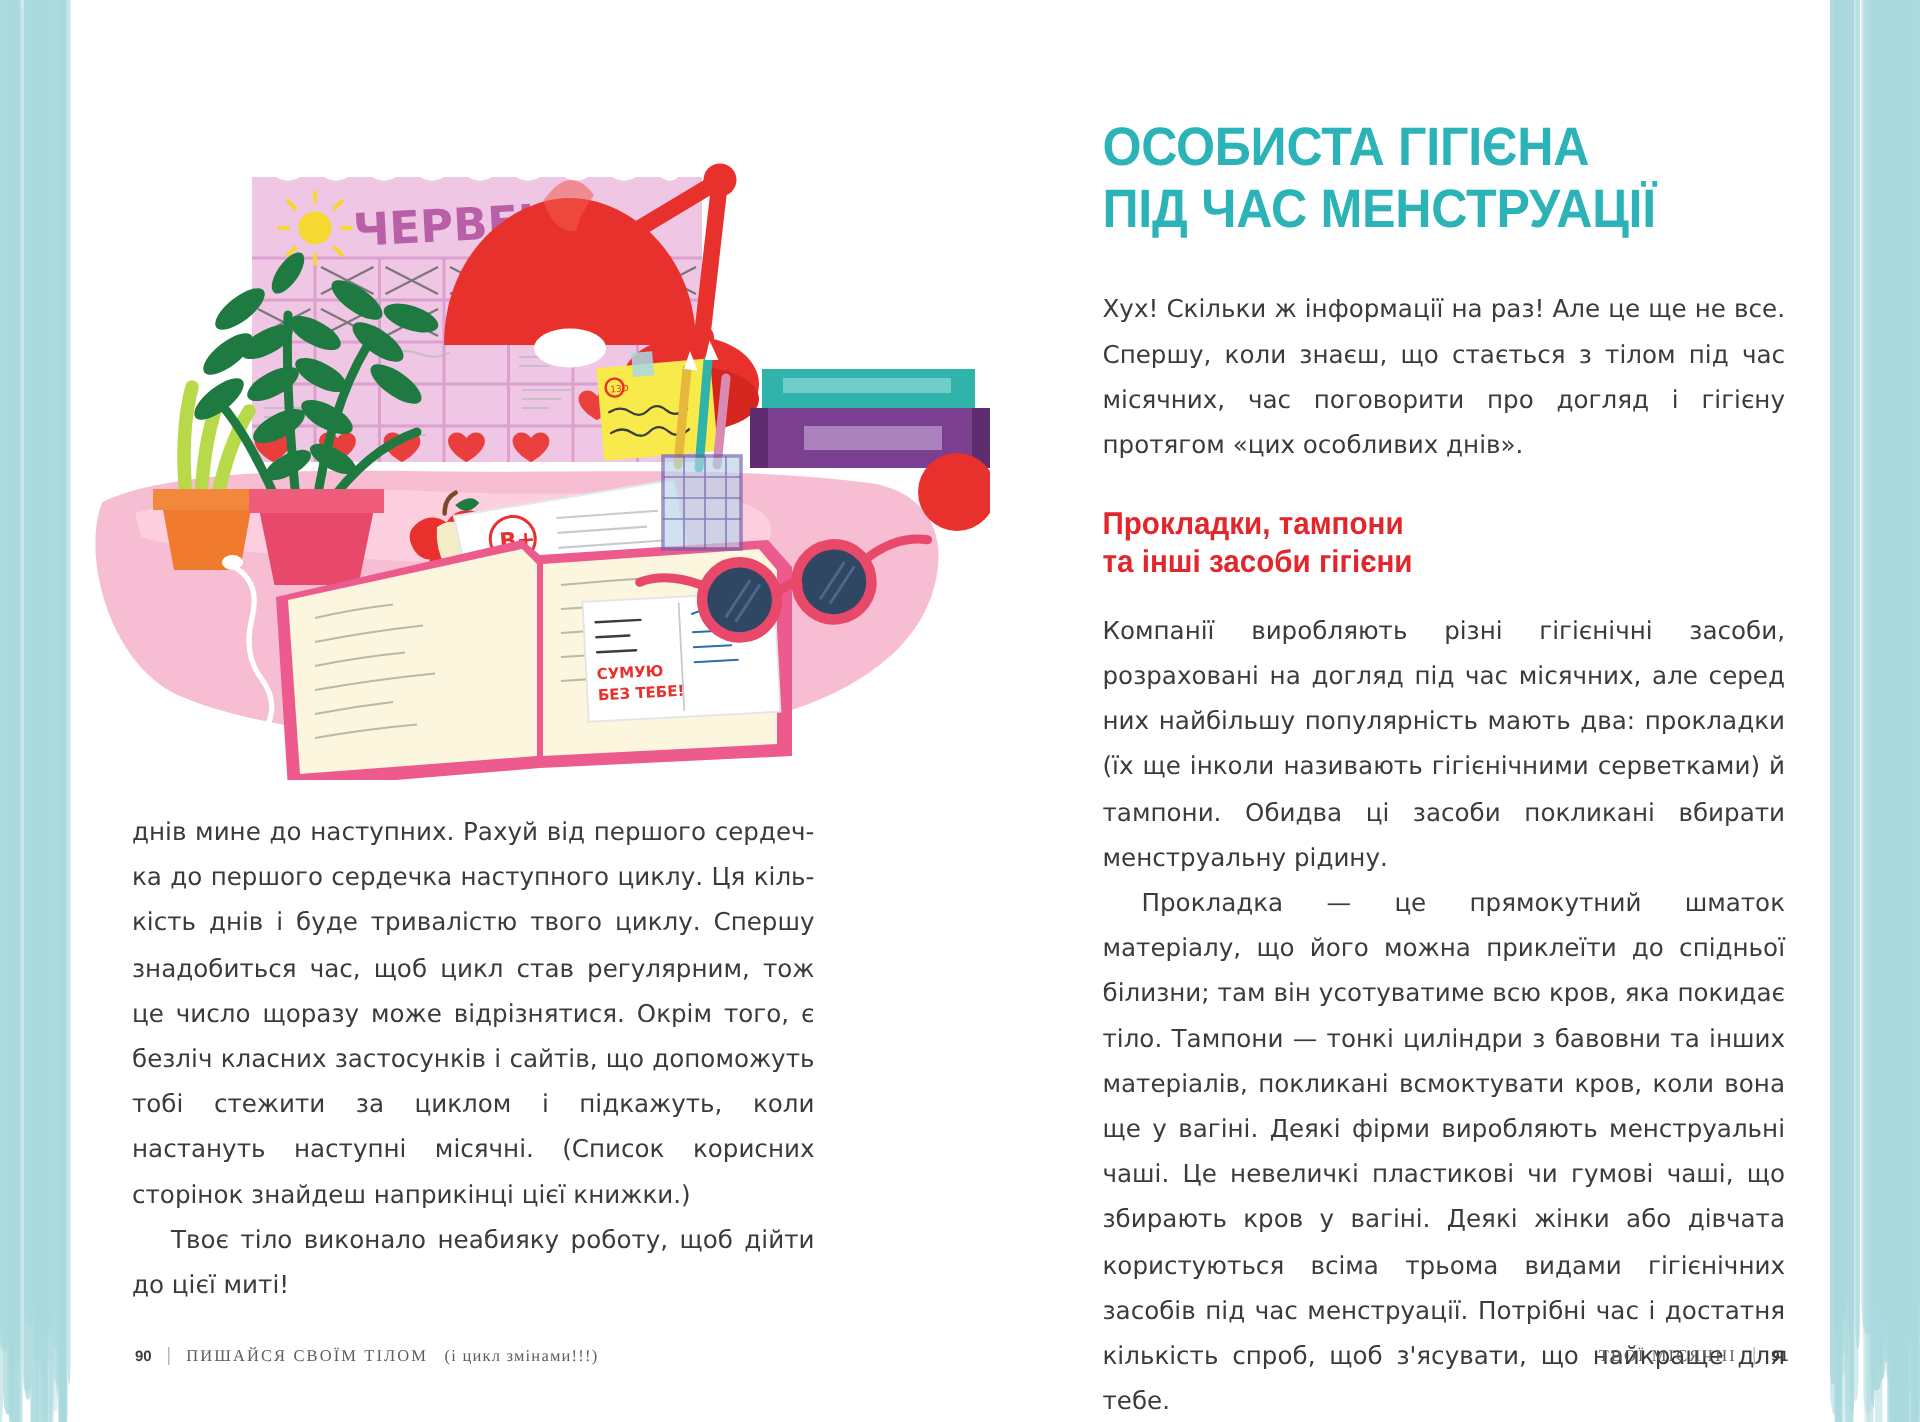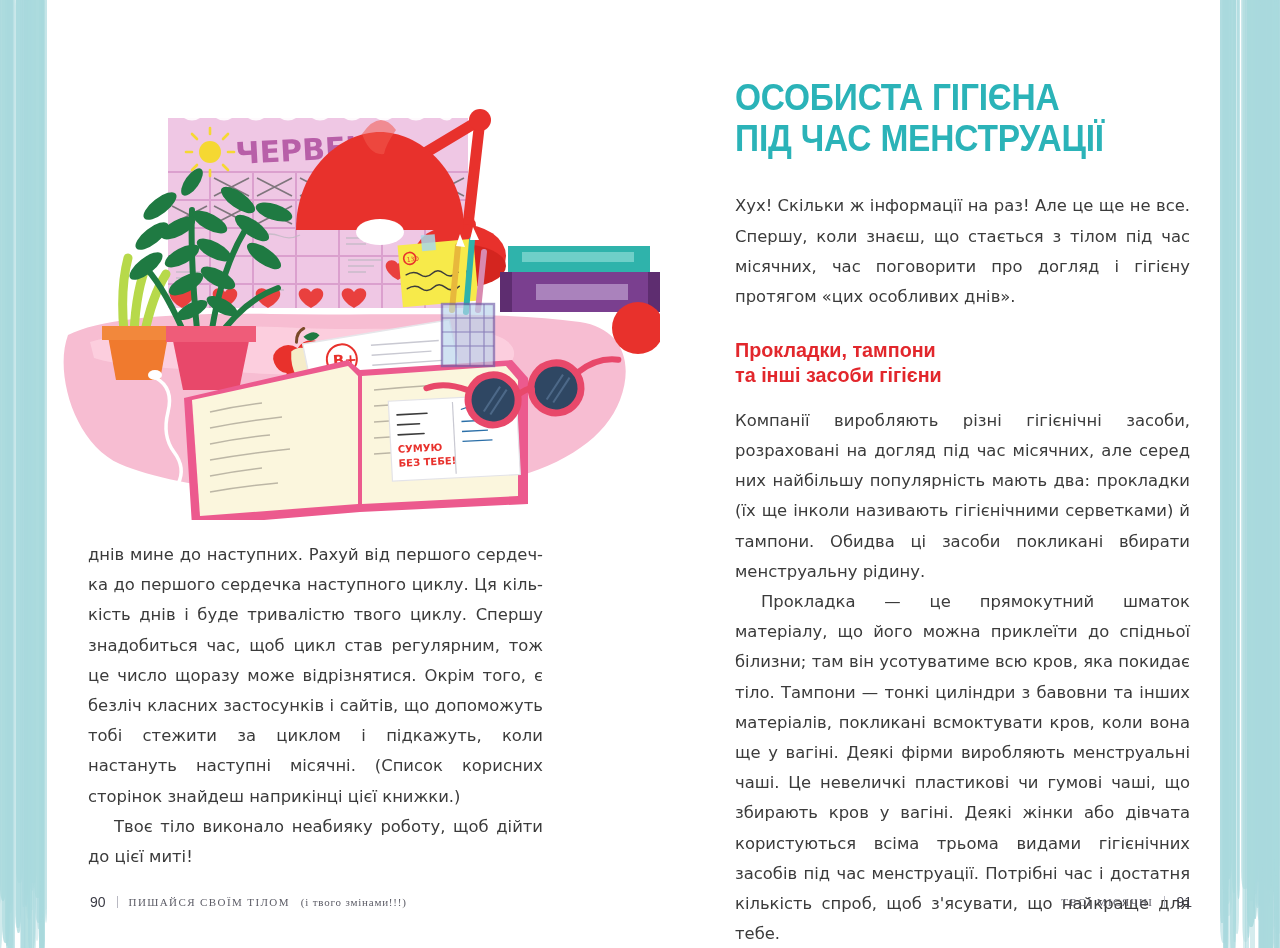--- a/index.html
+++ b/index.html
@@ -98,22 +98,22 @@
     text-transform: uppercase;
     display: flex;
     align-items: center;
     gap: 11px;
     white-space: nowrap;
   }
   .footer.left  { left: 90px;  }
   .footer.right { right: 88px; }
   .footer .folio {
     font-family: "Liberation Sans", sans-serif;
-    font-weight: 400;
-    font-size: 14px;
+    font-weight: 700;
+    font-size: 10px;
     letter-spacing: 0;
     color: #3b3b45;
   }
   .footer .rule {
     display: inline-block;
     width: 1px; height: 12px;
     background: #b9b9c2;
   }
   .footer .paren { text-transform: none; letter-spacing: .8px; }
 
@@ -511,21 +511,21 @@
     <div style="height:18px"></div>
 
     <p class="body-p no-indent">Компанії виробляють різні гігієнічні засоби, розрахо­вані на догляд під час місячних, але серед них найбільшу популярність мають два: прокладки (їх ще інколи на­зивають гігієнічними серветками) й тампони. Обидва ці засоби покликані вбирати менструальну рідину.</p>
     <p class="body-p">Прокладка — це прямокутний шматок матеріалу, що його можна приклеїти до спідньої білизни; там він усотуватиме всю кров, яка покидає тіло. Тампони — тонкі циліндри з бавовни та інших матеріалів, покли­кані всмоктувати кров, коли вона ще у вагіні. Деякі фірми виробляють менструальні чаші. Це невеличкі пластикові чи гумові чаші, що збирають кров у вагіні. Деякі жінки або дівчата користуються всіма трьома видами гігієнічних засобів під час менструації. Потрібні час і достатня кількість спроб, щоб з'ясувати, що най­краще для тебе.</p>
   </div>
 
   <div class="footer left">
     <span class="folio">90</span>
     <span class="rule"></span>
     <span>ПИШАЙСЯ СВОЇМ ТІЛОМ</span>
-    <span class="paren">(і твого змінами!!!)</span>
+    <span class="paren">(і цикл змінами!!!)</span>
   </div>
 
   <div class="footer right">
     <span>ТВОЇ МІСЯЧНІ</span>
     <span class="rule"></span>
     <span class="folio">91</span>
   </div>
 
 </div>
 

